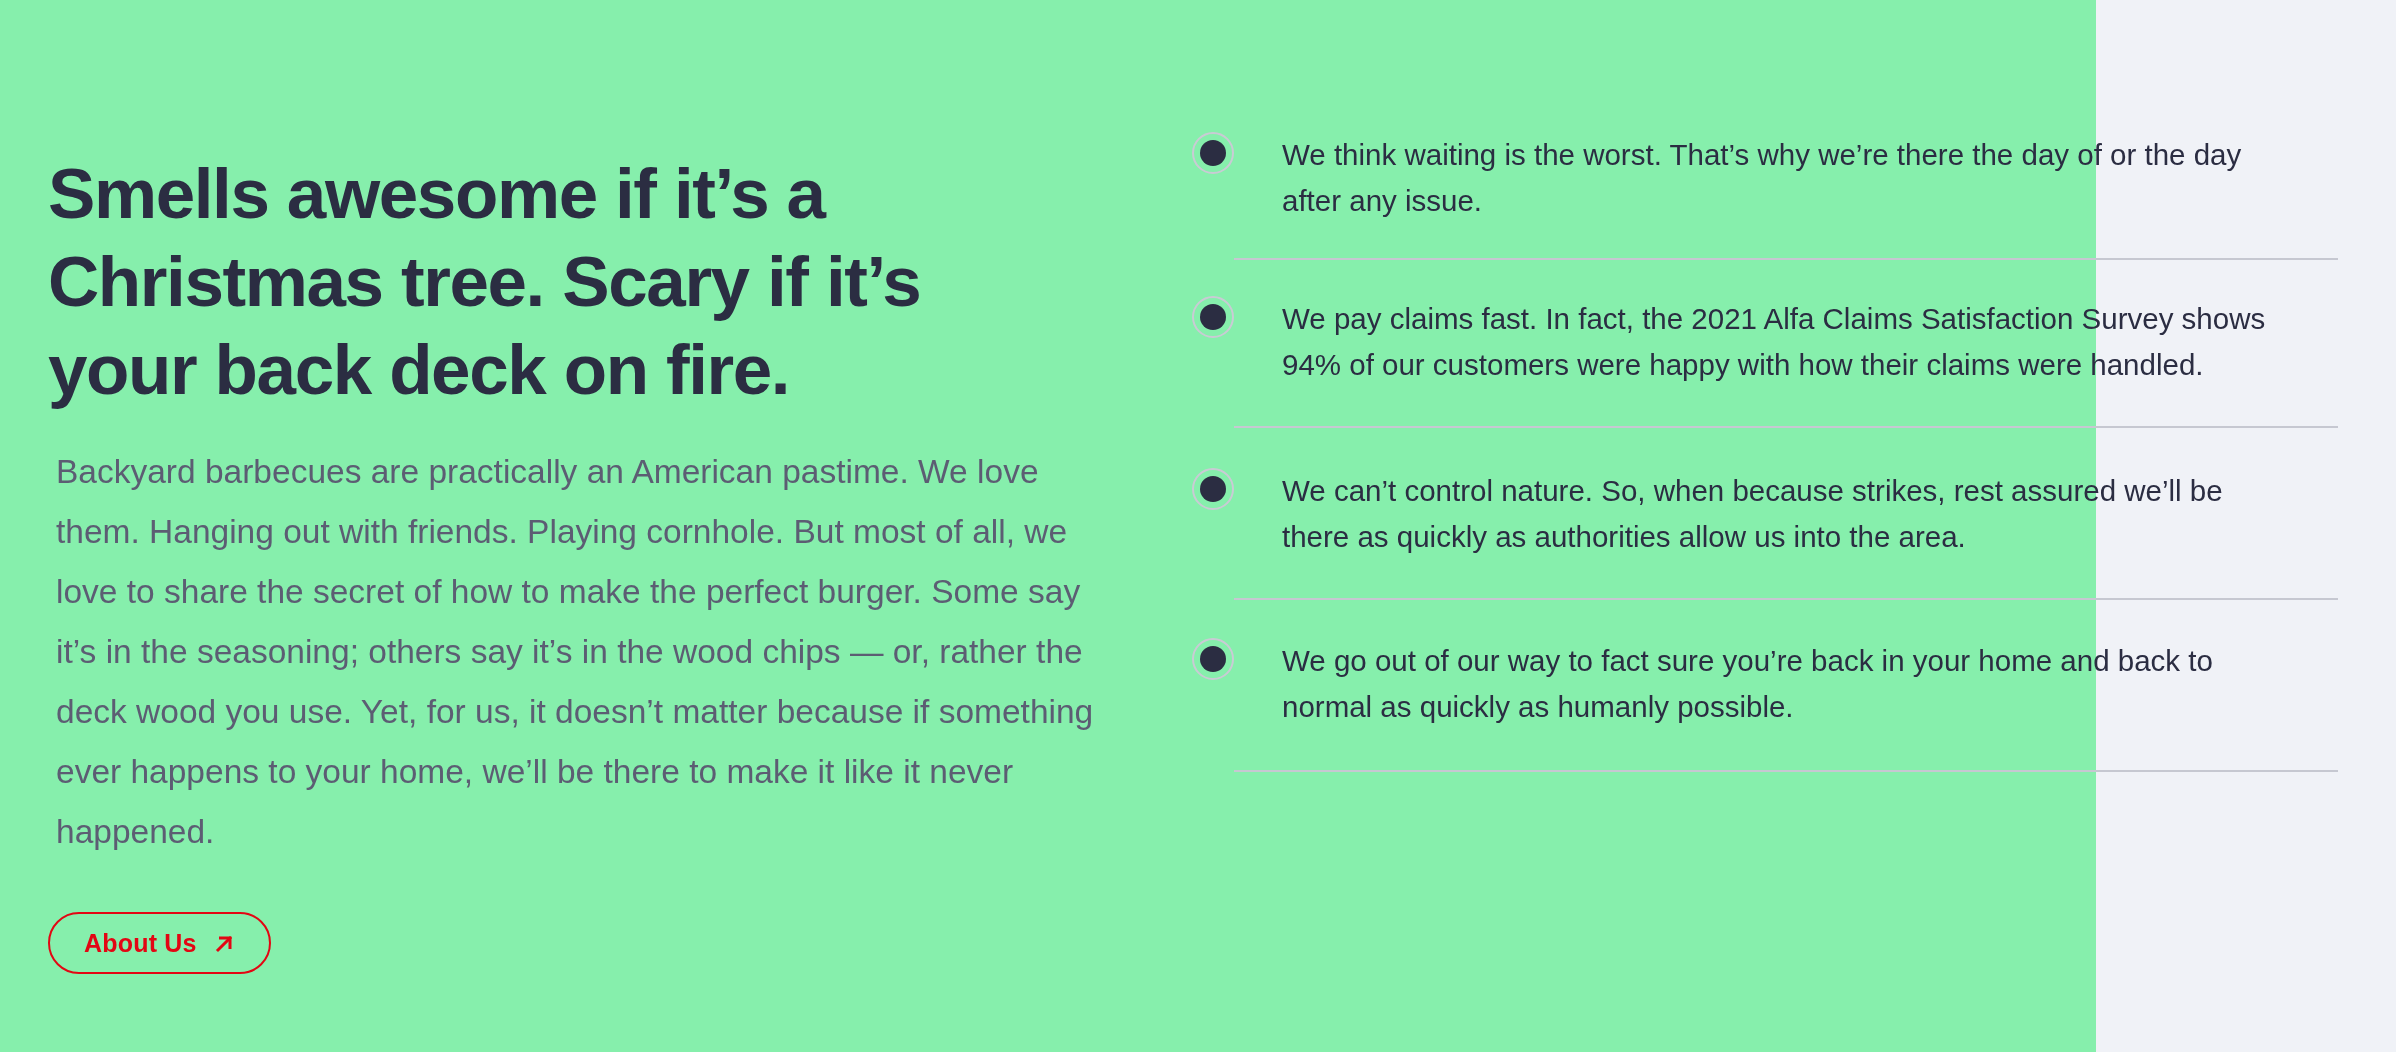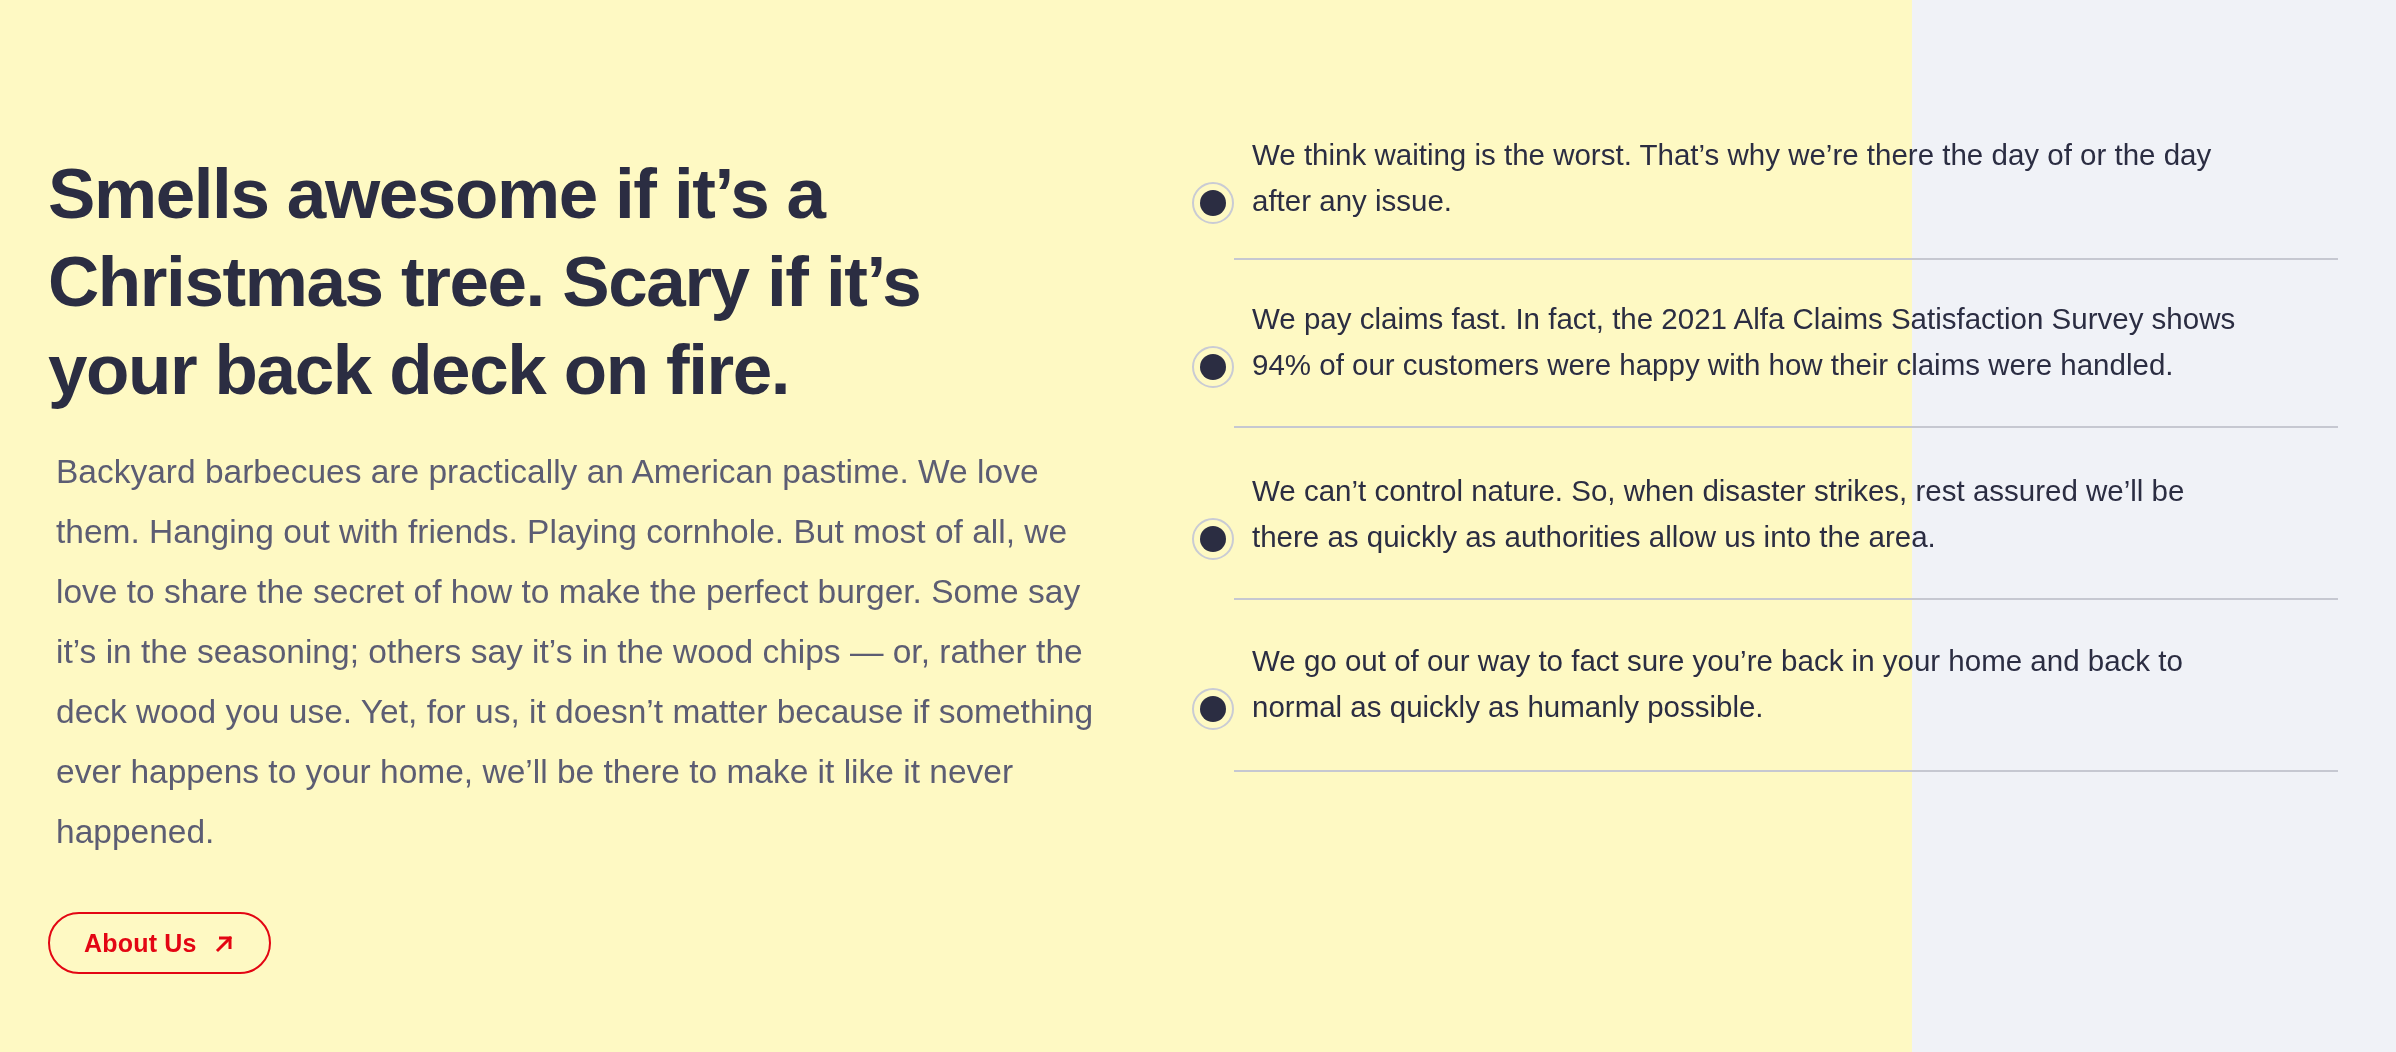--- a/index.html
+++ b/index.html
@@ -11,23 +11,23 @@
   body {
     width: 2396px;
     height: 1052px;
     background: #f0f2f7;
     font-family: "Liberation Sans", sans-serif;
     overflow: hidden;
   }
 
   .page {
     position: relative;
-    width: 1912px;
+    width: 2096px;
     height: 1052px;
-    background: #fef9c3;
+    background: #86efac;
     display: flex;
     align-items: flex-start;
   }
 
   
   .left-col {
     width: 1150px;
     padding: 150px 0 0 48px;
     flex: 0 0 1150px;
   }
@@ -92,22 +92,22 @@
   .promise-list {
     list-style: none;
     margin: 0;
     padding: 0;
     width: 1104px;
     margin-left: 42px;
   }
 
   .promise-item {
     display: flex;
-    align-items: flex-end;
-    gap: 18px;
+    align-items: flex-start;
+    gap: 48px;
     padding: 0;
     min-height: 96px;
   }
   .promise-item.gap-1 { padding: 14px 0 34px 0; }
   .promise-item.gap-2 { padding: 28px 0 38px 0; margin-top: 8px; }
   .promise-item.gap-3 { padding: 40px 0 38px 0; }
   .promise-item.gap-4 { padding: 38px 0 40px 0; }
 
   .bullet-marker {
     flex: 0 0 auto;
@@ -182,21 +182,21 @@
           <span class="dot"></span>
         </span>
         <span class="promise-text">We pay claims fast. In fact, the 2021 Alfa Claims Satisfaction Survey shows 94% of our customers were happy with how their claims were handled.</span>
       </li>
       <li class="divider"></li>
 
       <li class="promise-item gap-3">
         <span class="bullet-marker">
           <span class="dot"></span>
         </span>
-        <span class="promise-text">We can’t control nature. So, when disaster strikes, rest assured we’ll be there as quickly as authorities allow us into the area.</span>
+        <span class="promise-text">We can’t control nature. So, when because strikes, rest assured we’ll be there as quickly as authorities allow us into the area.</span>
       </li>
       <li class="divider"></li>
 
       <li class="promise-item gap-4">
         <span class="bullet-marker">
           <span class="dot"></span>
         </span>
         <span class="promise-text">We go out of our way to fact sure you’re back in your home and back to normal as quickly as humanly possible.</span>
       </li>
       <li class="divider"></li>

